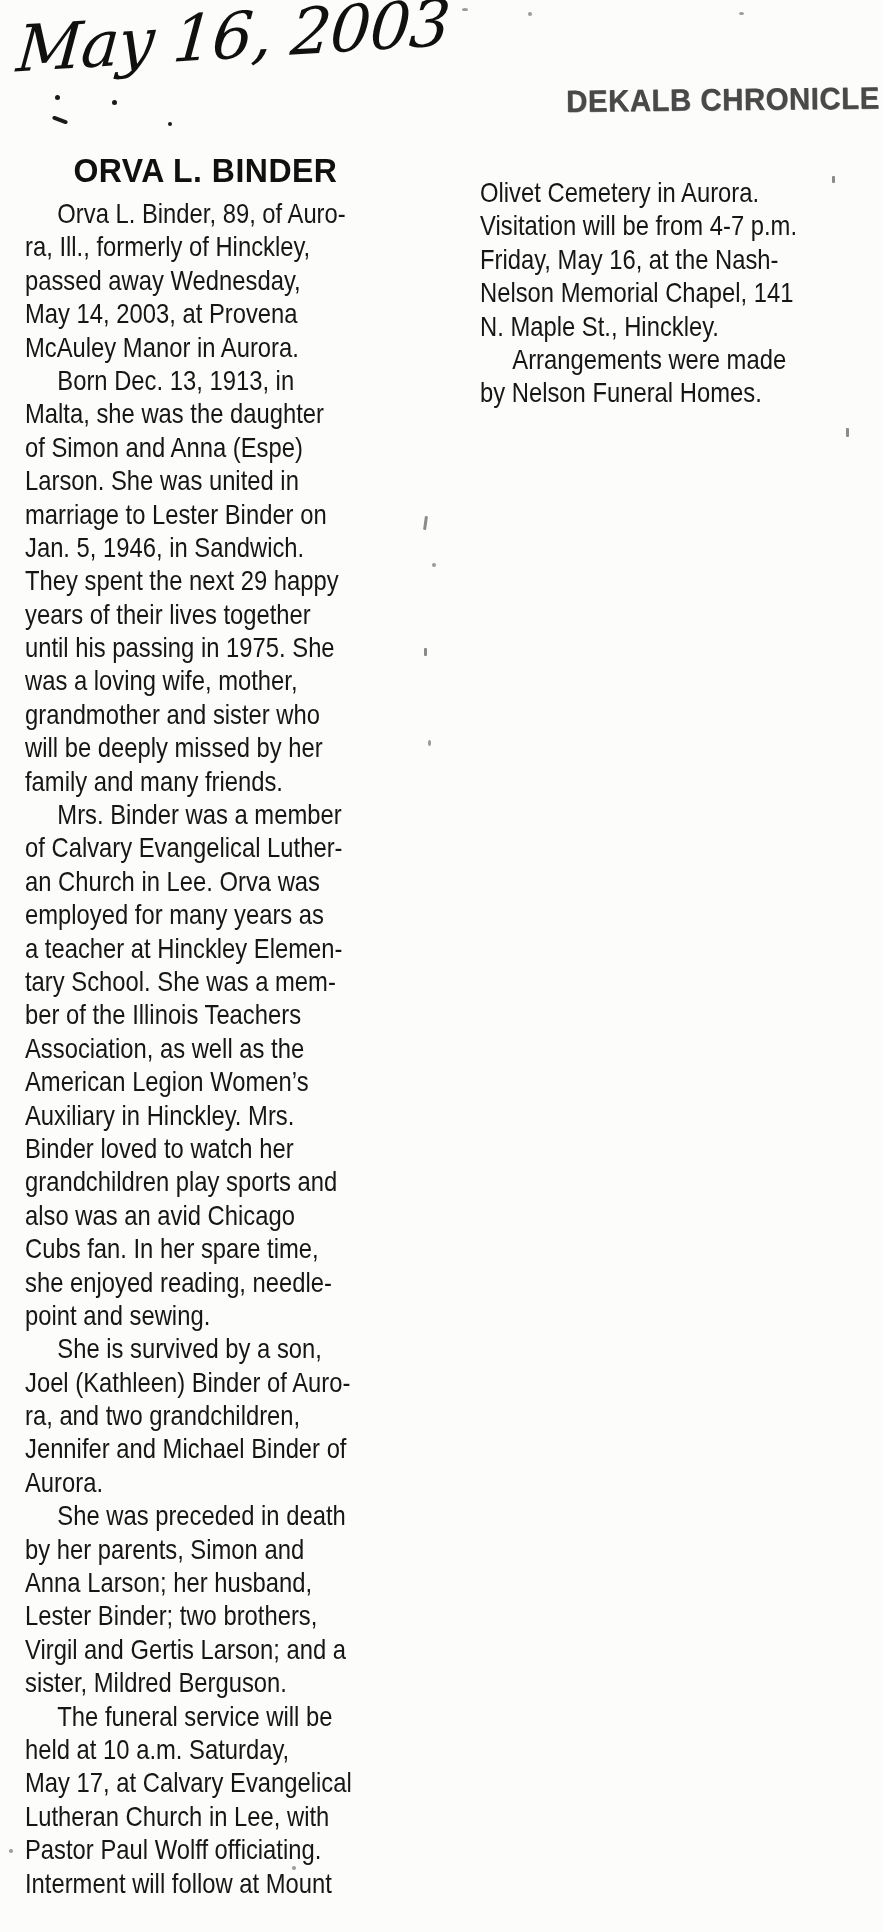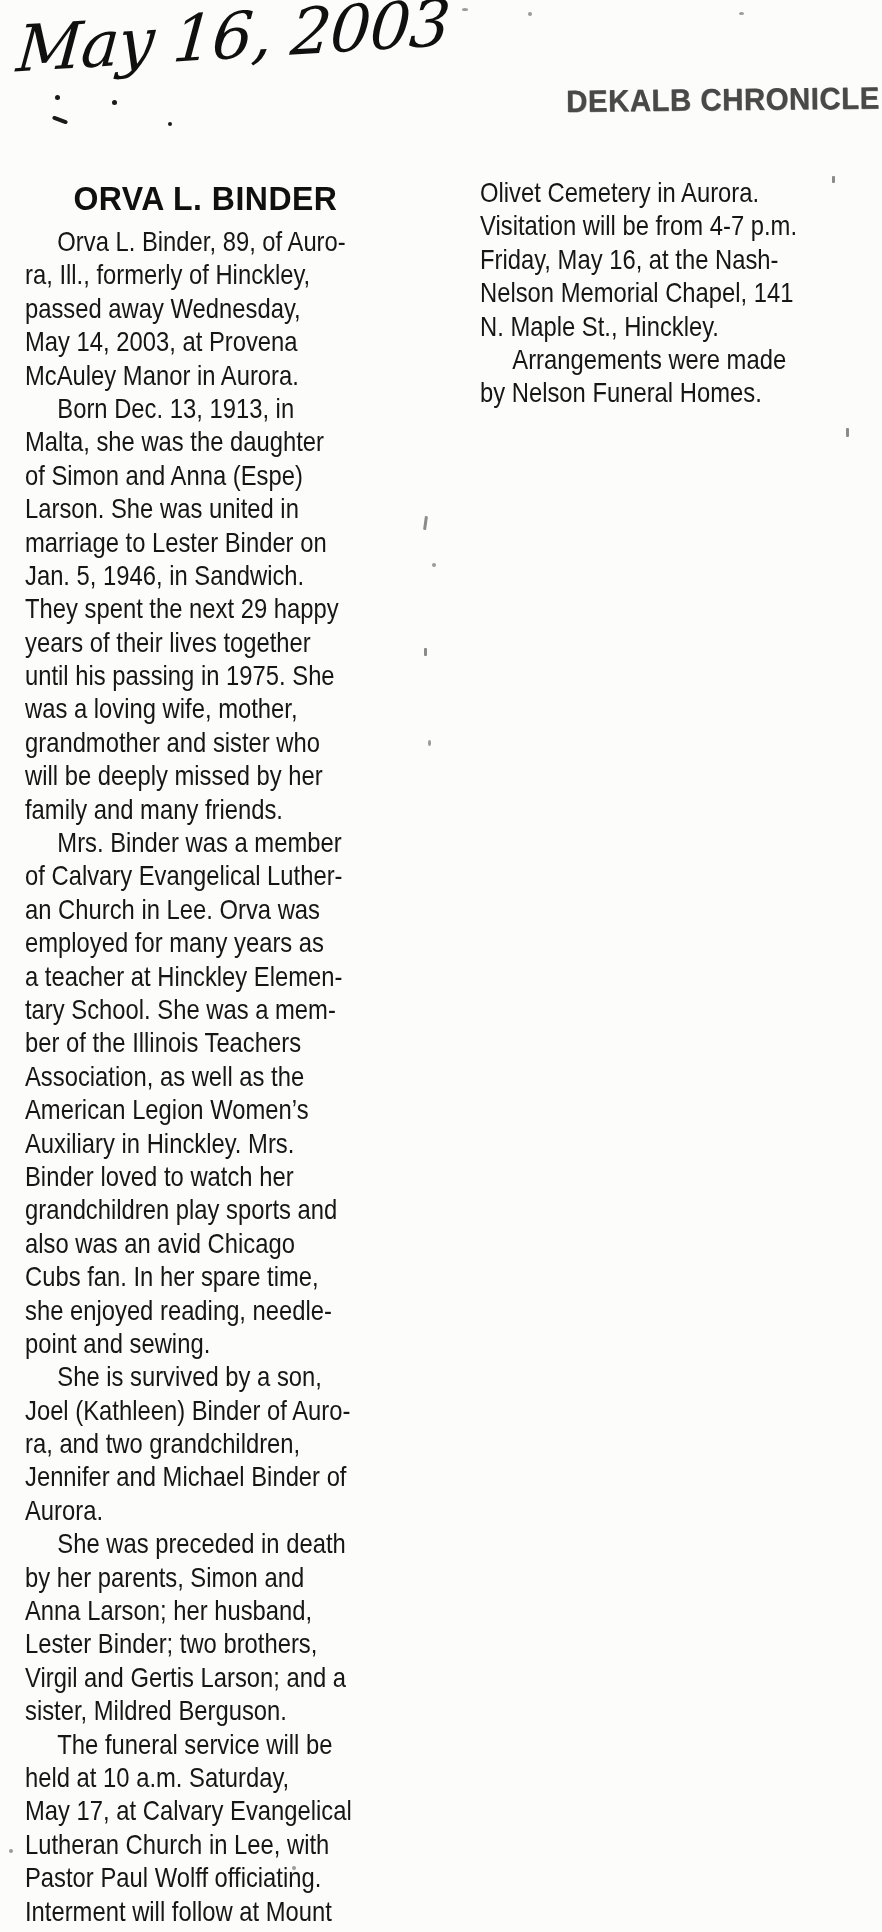--- a/index.html
+++ b/index.html
@@ -51,21 +51,21 @@
     color: var(--stamp_ink);
     transform: scaleX(0.95) rotate(-0.6deg);
     transform-origin: 0 0;
     white-space: nowrap;
     text-shadow: 0.5px 0.5px 0 rgba(40,40,40,0.55), -0.5px 0 0 rgba(60,60,60,0.3);
     opacity: 0.92;
   }
 
   
   .col { position: absolute; }
-  .col-left  { top: 180px; left: 25px;  width: 470px; }
+  .col-left  { top: 152px; left: 25px;  width: 470px; }
   .col-right { top: 176px; left: 480px; width: 470px; }
 
   .headline {
     margin: 0 0 7px 0;
     width: 372px;
     text-align: center;
     font-size: 33px;
     font-weight: bold;
     letter-spacing: 0.5px;
     transform: scaleX(0.97);

